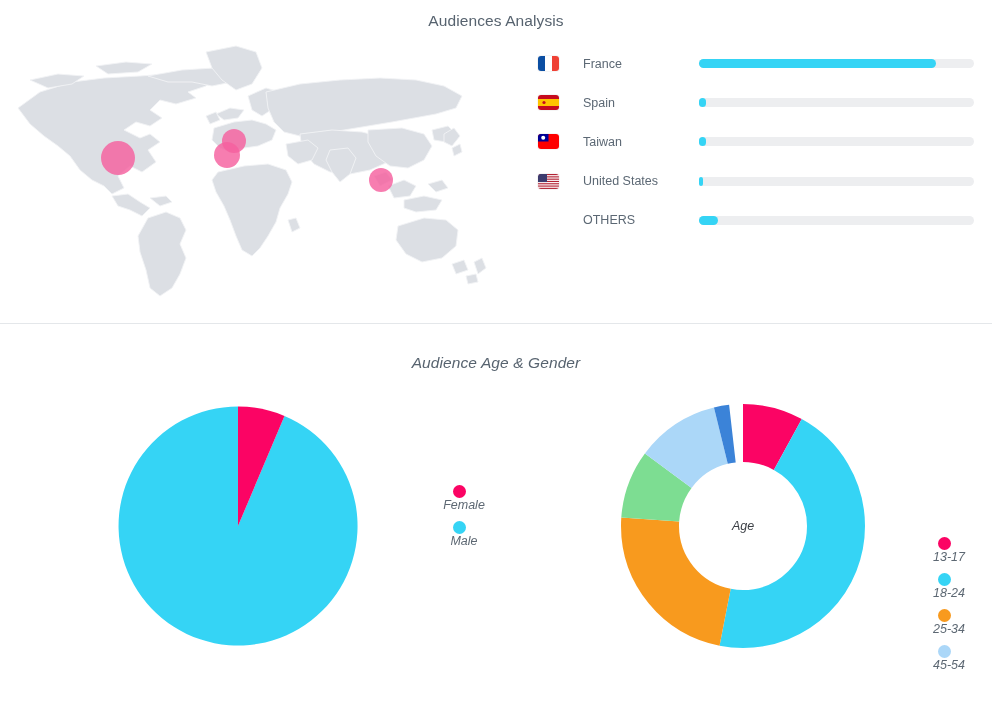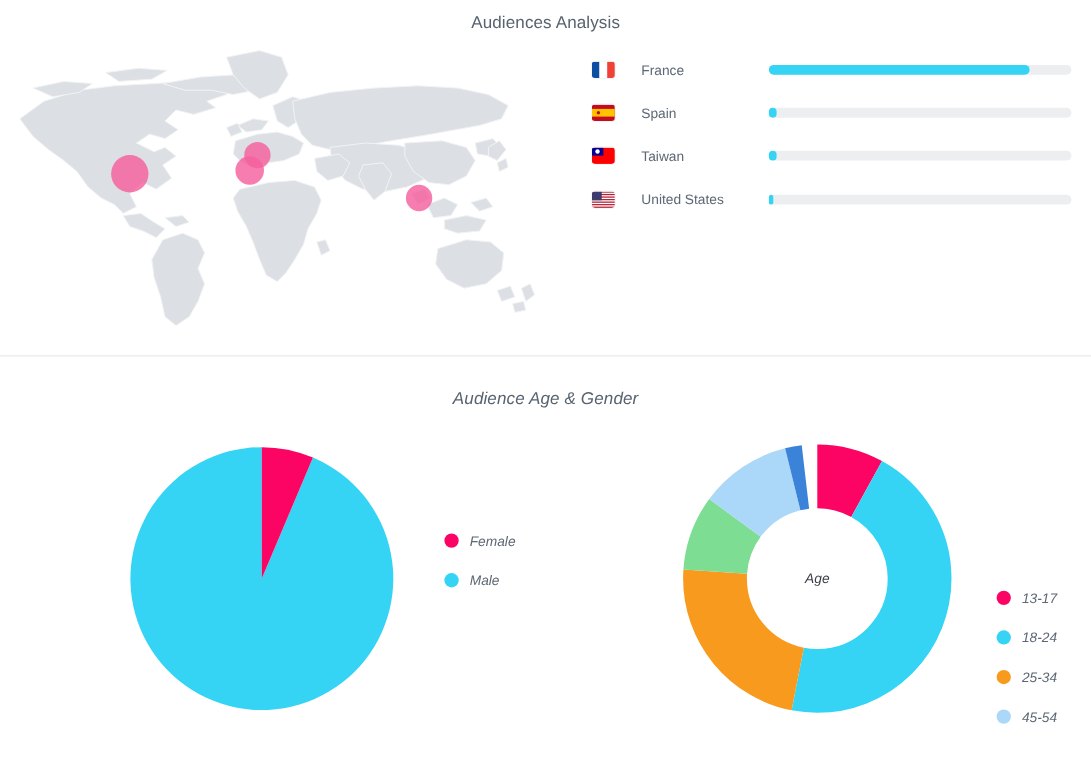--- a/index.html
+++ b/index.html
@@ -151,21 +151,23 @@
 
   
   .gender-legend {
     position: absolute;
     left: 404px;
     top: 83px;
     width: 120px;
   }
   .legend-item {
     display: flex;
+    align-items: center;
     height: 36px;
+    flex-direction: column;
   }
   .legend-dot {
     width: 13px; height: 13px;
     border-radius: 50%;
     flex: 0 0 auto;
     margin-right: 10px;
   }
   .legend-label {
     font-size: 12.5px;
     color: #5d6873;
@@ -337,20 +339,28 @@
           <rect width="9" height="8.05" fill="#3c3b6e"></rect>
         </svg>
       </div>
       <div class="country-name">United States</div>
       <div class="bar-track">
         <div class="bar-fill" style="width:1.4%"></div>
       </div>
       <div class="bar-pct">1%</div>
     </div>
 
+    <div class="country-row">
+      <div class="flag-slot"></div>
+      <div class="country-name">OTHERS</div>
+      <div class="bar-track">
+        <div class="bar-fill" style="width:7%"></div>
+      </div>
+      <div class="bar-pct">6%</div>
+    </div>
 
   </div>
 </div>
 
 <div class="divider"></div>
 
 <div class="section-two">
 
   <div class="panel-title" id="agegender-title">Audience Age &amp; Gender</div>
 

